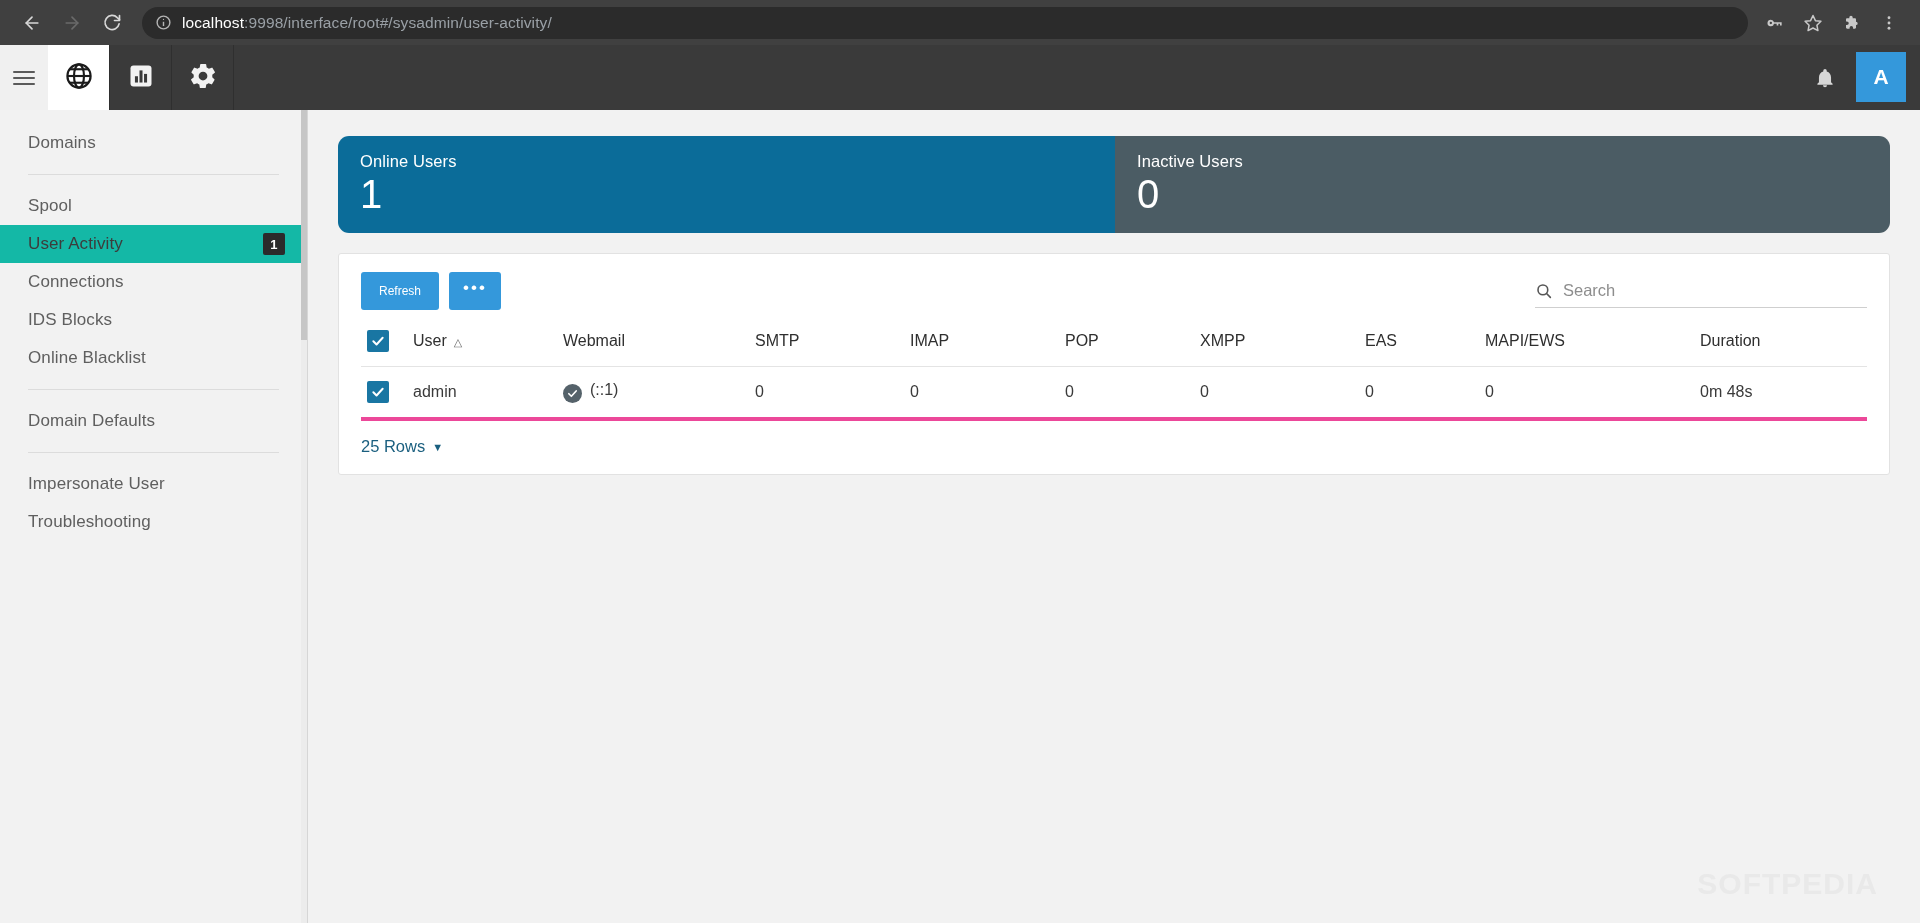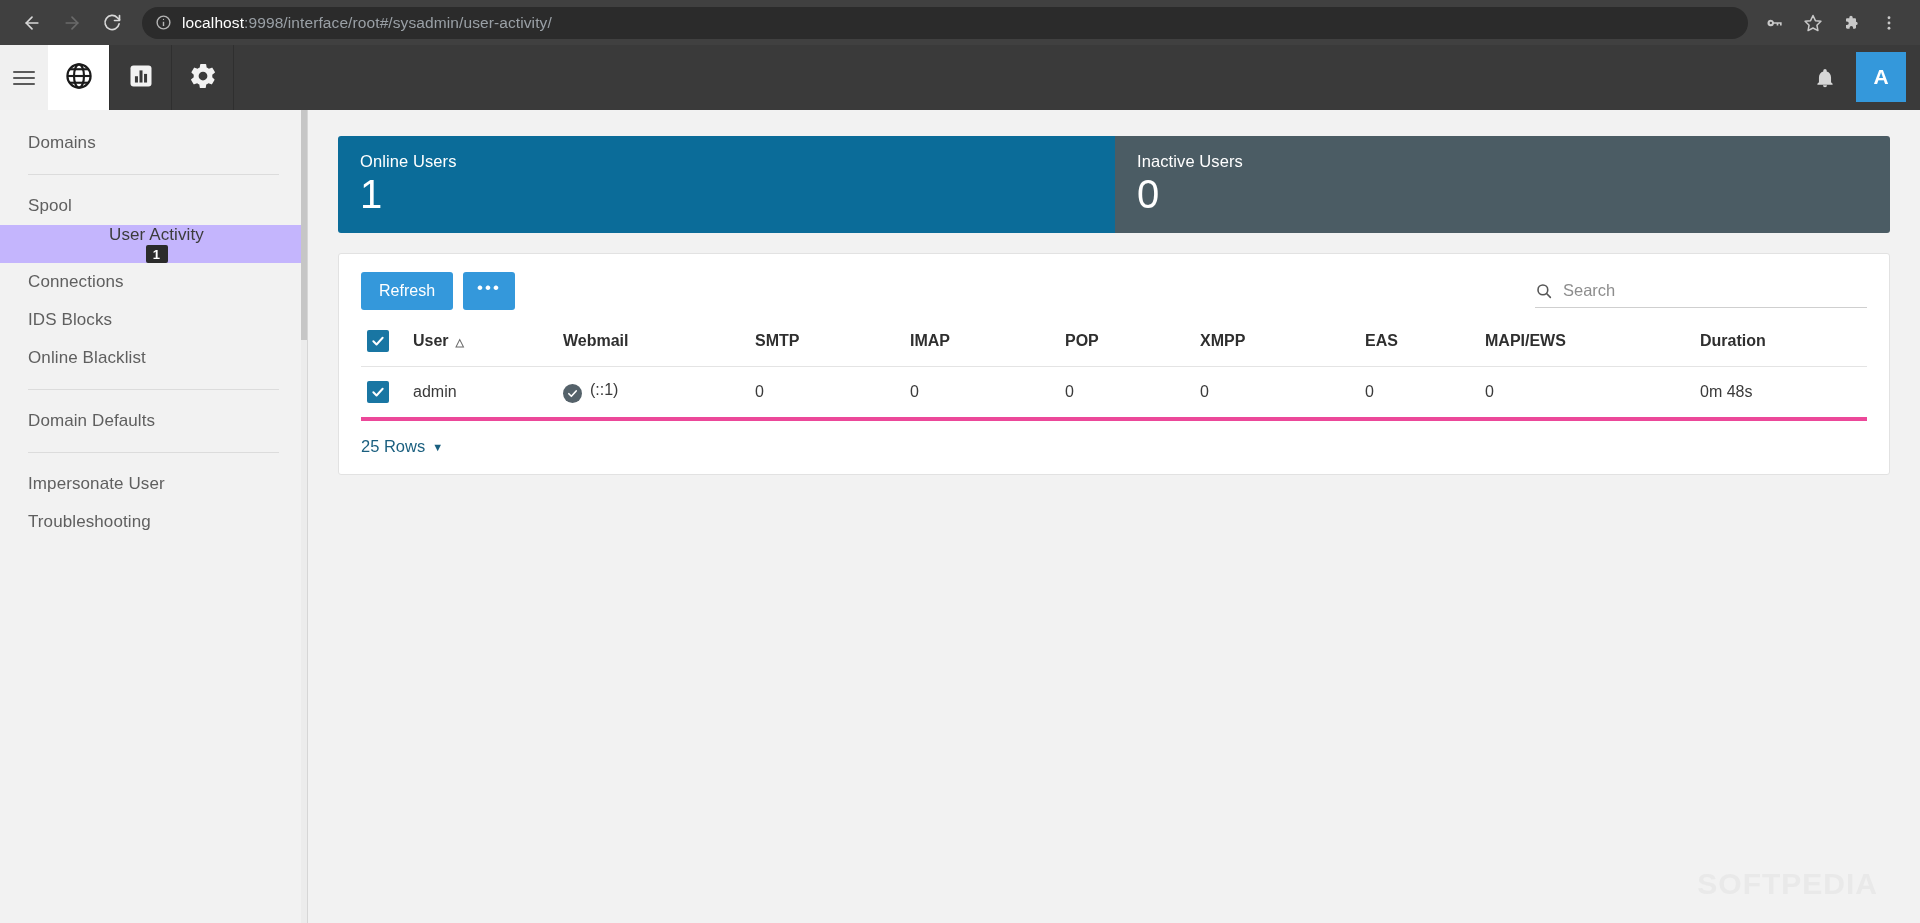--- a/index.html
+++ b/index.html
@@ -107,39 +107,39 @@
   .sidebar-scroll .thumb { position:absolute; top:0; left:0; width:6px; height:230px; background:#c6c6c6; }
   .nav-item {
     display: flex; align-items: center; justify-content: space-between;
     height: 38px;
     padding: 0 22px 0 28px;
     font-size: 17px;
     color: #5f5f5f;
     cursor: pointer;
     letter-spacing: .1px;
   }
-  .nav-item.active { background: #c4b5fd; color: #3c3c3c; flex-direction: column; }
+  .nav-item.active { background: #14b8a6; color: #3c3c3c; }
   .nav-badge {
     background: #2b2b2b; color: #ffffff;
     font-size: 13px; font-weight: 700;
     min-width: 22px; height: 22px;
     display:flex; align-items:center; justify-content:center;
     border-radius: 2px; padding: 0 5px;
   }
   .nav-divider { height:1px; background:#dcdcdc; margin: 12px 28px; }
 
   .content {
     flex: 1 1 auto;
     padding: 26px 30px 0 30px;
     overflow: hidden;
     position: relative;
   }
 
   
-  .stat-row { display: flex; gap: 0; border-radius: 3px; overflow: hidden; }
+  .stat-row { display: flex; gap: 0; border-radius: 11px; overflow: hidden; }
   .stat-card {
     flex: 1 1 0; min-width: 0;
     padding: 16px 22px 20px 22px;
     color: #ffffff;
     height: 97px;
     cursor: pointer;
   }
   .stat-card.primary { background: #0b6c99; }
   .stat-card.muted   { background: #4b5c64; border-left: 2px solid #0b6c99; }
   .stat-label { font-size: 16.5px; font-weight: 400; letter-spacing:.1px; }
@@ -155,21 +155,21 @@
   }
   .panel-toolbar {
     display: flex; align-items: center; justify-content: space-between;
     margin-bottom: 16px;
   }
   .btn-group { display: flex; gap: 10px; align-items:center; }
   .btn {
     background: #3498db; color: #ffffff;
     border: none; border-radius: 3px;
     height: 38px; padding: 0 18px;
-    font-size: 16px; font-family: inherit;
+    font-size: 12px; font-family: inherit;
     cursor: pointer;
     display:flex; align-items:center; justify-content:center;
   }
   .btn.dots { padding: 0 14px; letter-spacing: 2px; font-size: 17px; line-height: 0; padding-bottom:7px; }
   .search-wrap {
     display: flex; align-items: center;
     border-bottom: 1px solid #cfcfcf;
     width: 332px; height: 34px;
     gap: 10px;
   }
@@ -178,21 +178,21 @@
     border: none; outline: none; background: transparent;
     font-size: 16.5px; font-family: inherit; color:#333;
     width: 100%; height: 100%;
   }
   .search-input::placeholder { color: #8d8d8d; }
 
   
   table.grid { width: 100%; border-collapse: collapse; }
   table.grid th {
     text-align: left;
-    font-size: 16px; font-weight: 700; color: #2f2f2f;
+    font-size: 16px; font-weight: 400; color: #2f2f2f;
     padding: 4px 6px 14px 6px;
     border-bottom: 1px solid #e4e4e4;
     white-space: nowrap;
   }
   table.grid td {
     font-size: 16px; color: #3a3a3a; font-weight: 400;
     padding: 14px 6px 14px 6px;
     border-bottom: 4px solid #ec4899;
     white-space: nowrap;
   }

